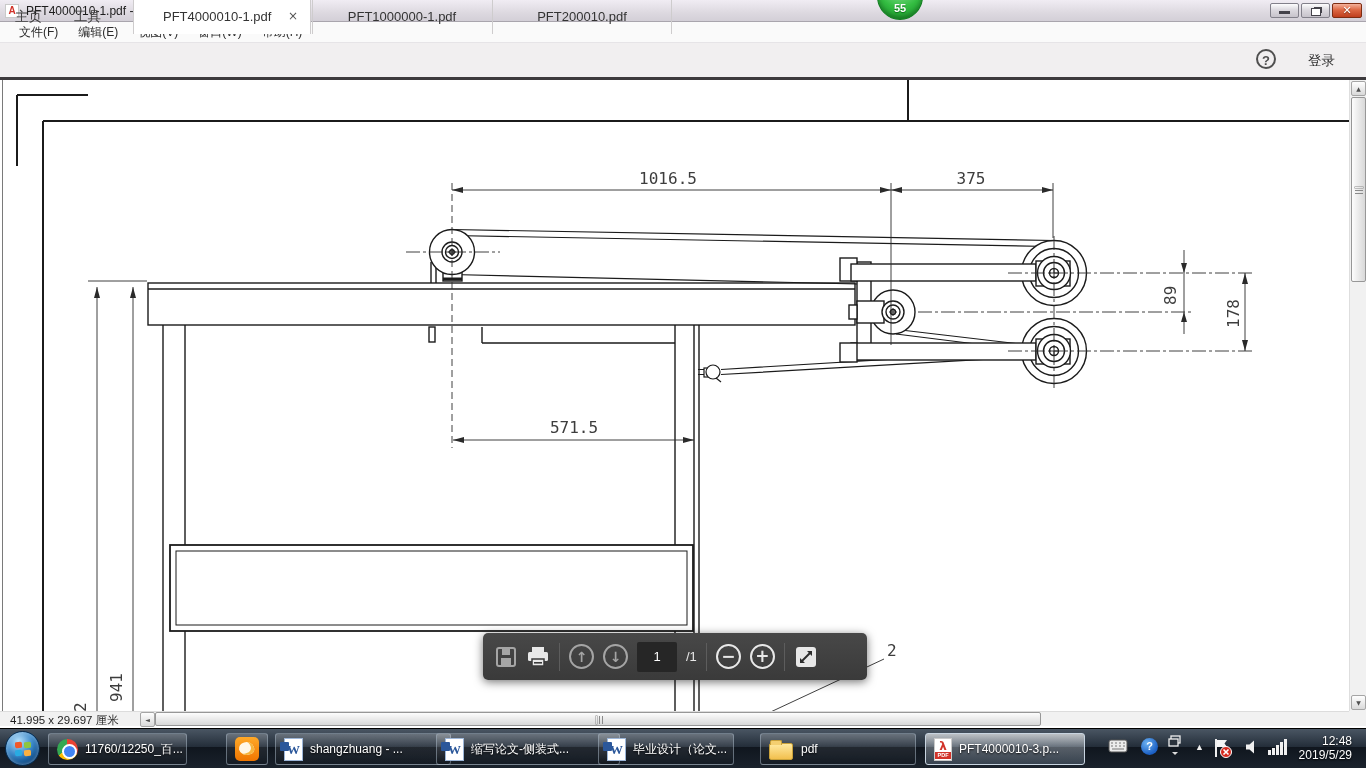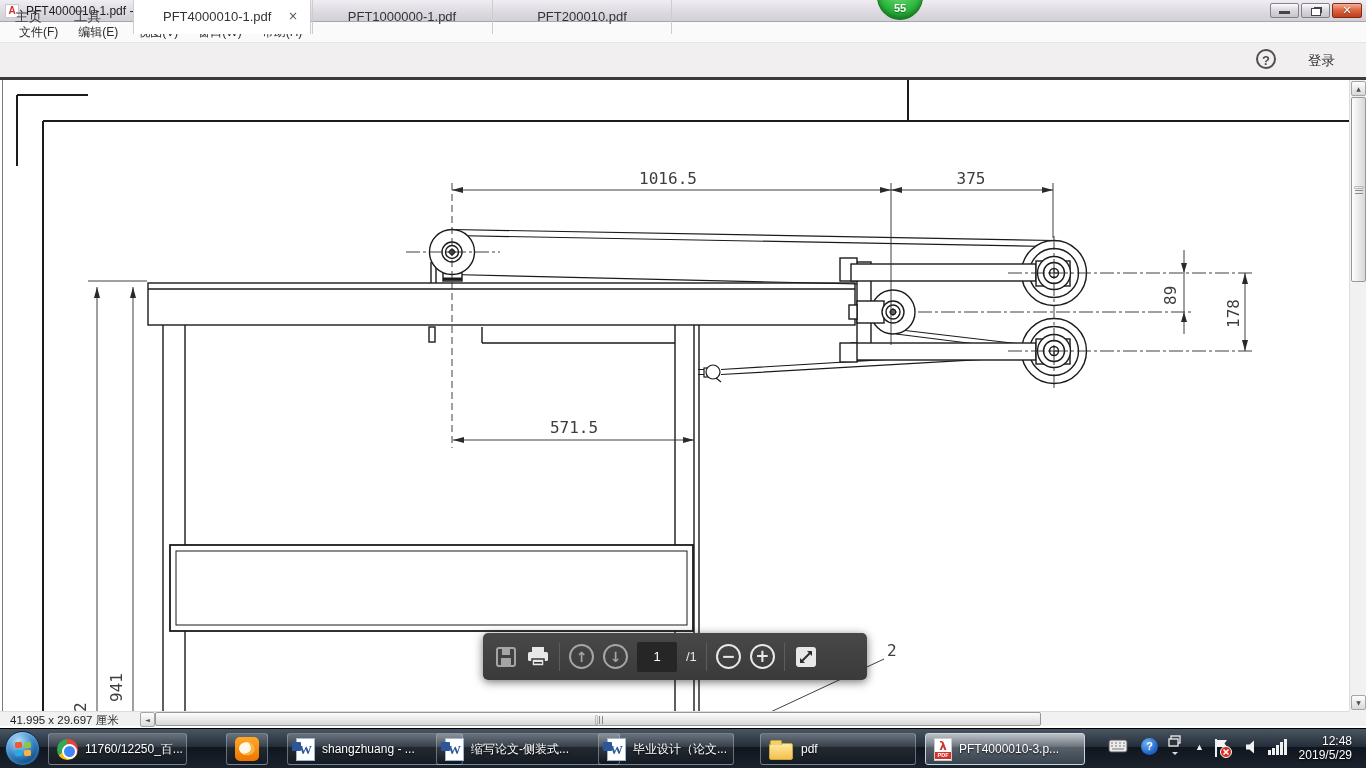--- a/index.html
+++ b/index.html
@@ -353,21 +353,21 @@
       <div class="flag f4"></div>
     </div>
 
     <div class="taskbtn" style="left:48px; width:139px;">
       <div class="ic-chrome"></div>
       <span class="tlabel">11760/12250_百...</span>
     </div>
     <div class="taskbtn" style="left:226px; width:42px;">
       <div class="ic-orange"></div>
     </div>
-    <div class="taskbtn" style="left:287px; width:176px;">
+    <div class="taskbtn" style="left:275px; width:176px;">
       <div class="ic-word"></div>
       <span class="tlabel">shangzhuang - ...</span>
     </div>
     <div class="taskbtn" style="left:436px; width:184px;text-align:center;">
       <div class="ic-word"></div>
       <span class="tlabel">缩写论文-侧装式...</span>
     </div>
     <div class="taskbtn" style="left:598px; width:136px;">
       <div class="ic-word"></div>
       <span class="tlabel">毕业设计（论文...</span>

